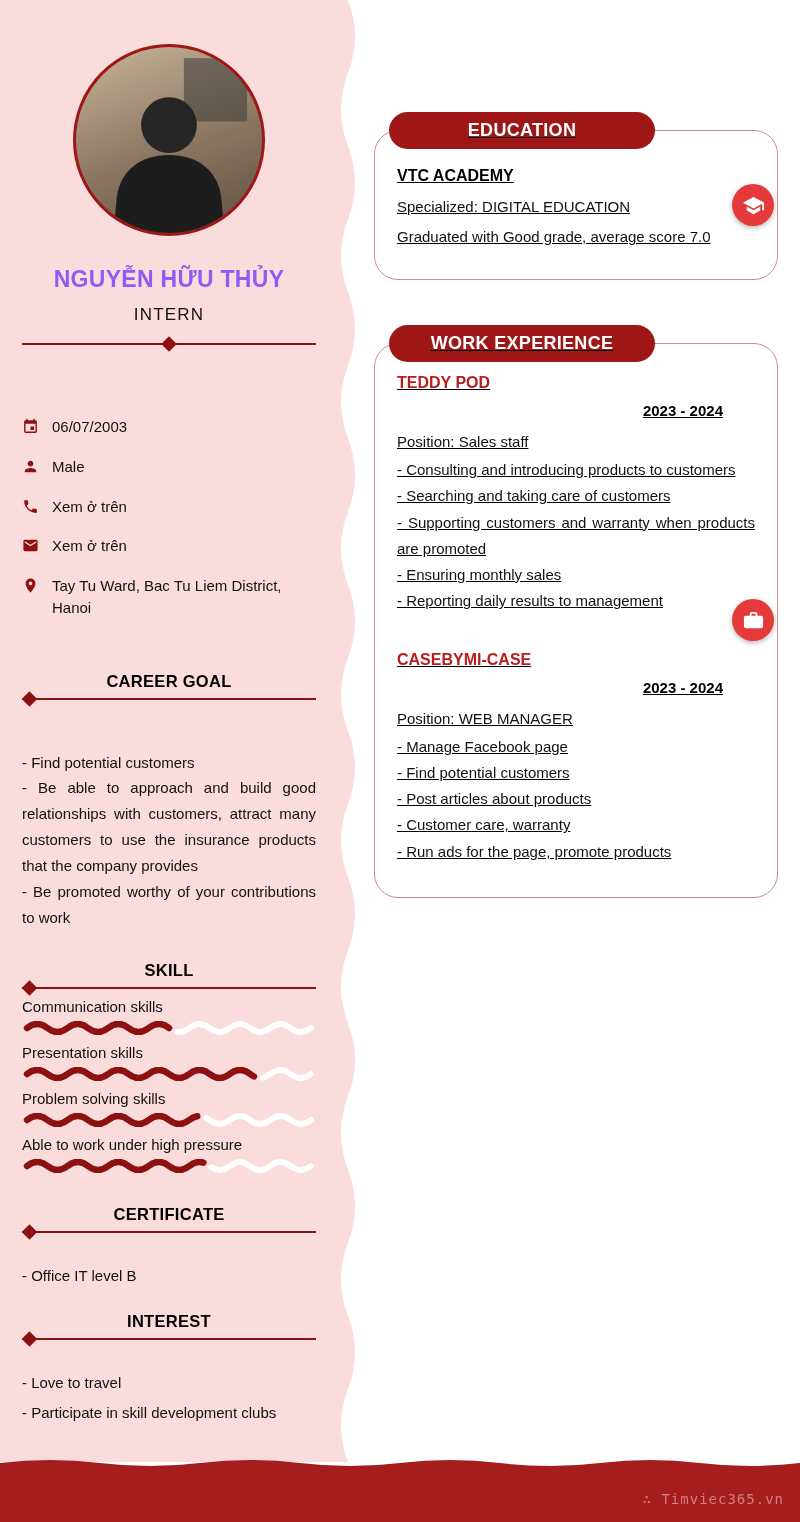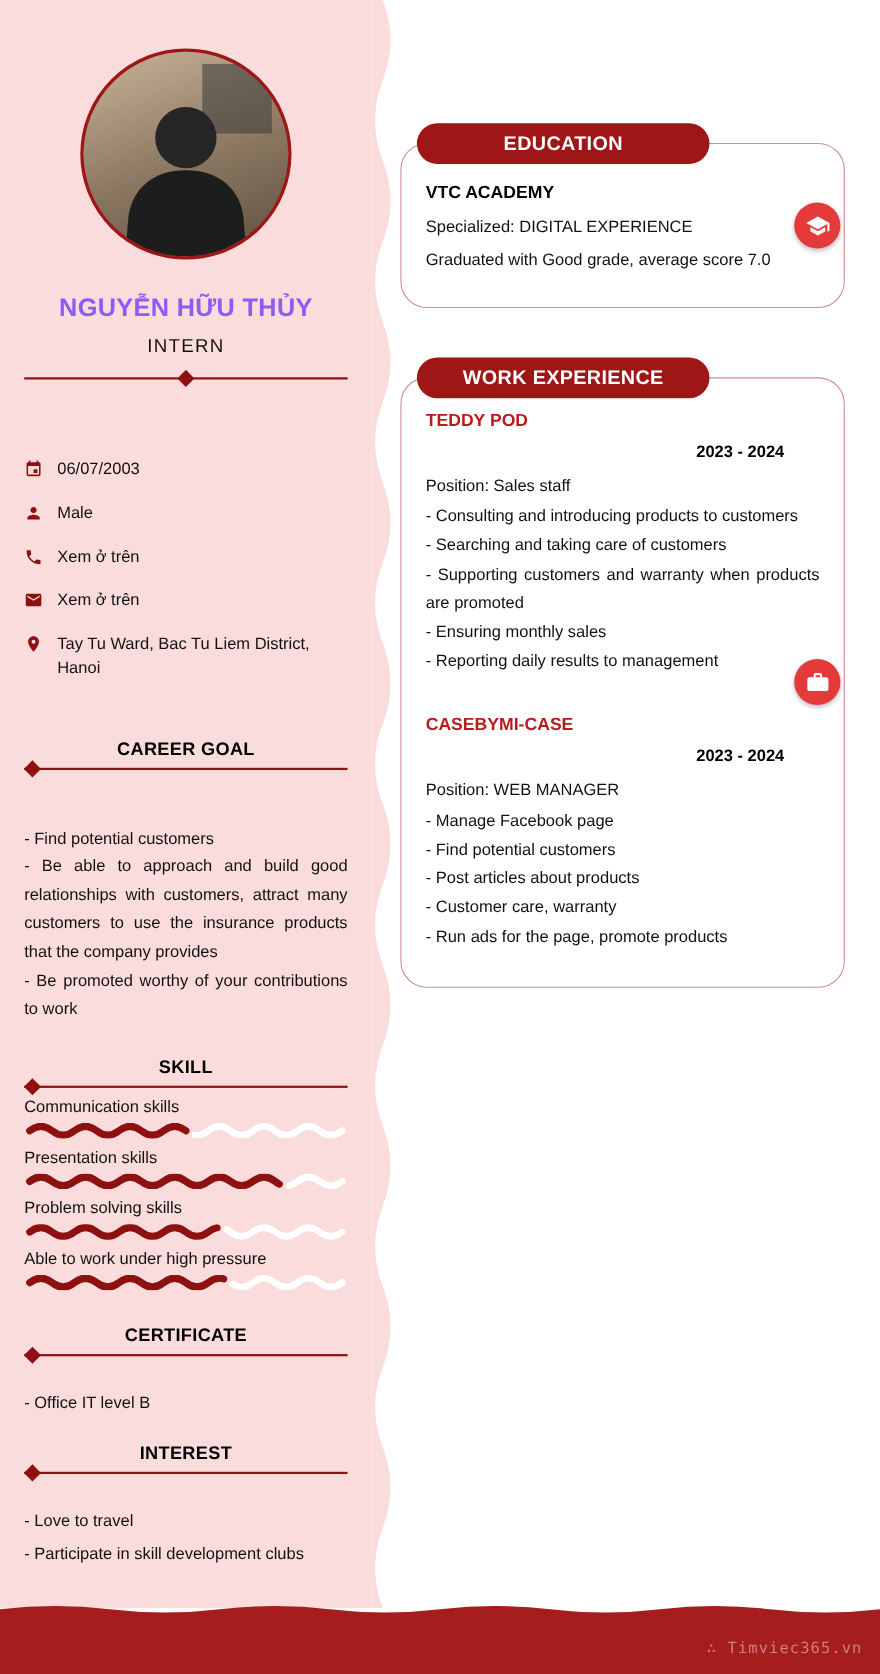--- a/index.html
+++ b/index.html
@@ -46,21 +46,21 @@
   .bar-rest { stroke:#ffffff; stroke-width:6; fill:none; stroke-linecap:round; }
   .bar-fill { stroke:#8d1111; stroke-width:6.5; fill:none; stroke-linecap:round; }
 
   .mt-cert { margin-top:32px; }
   .plain-items { margin-top:32px; font-size:15px; color:#111; line-height:1.5; }
   .plain-items p { margin:0 0 8px 0; }
 
   .mt-interest { margin-top:24px; }
 
   
-  .main-col { position:absolute; left:364px; top:0; width:404px; }
+  .main-col { position:absolute; left:374px; top:0; width:404px;text-decoration:underline; }
   .pill { position:relative; z-index:2; width:266px; height:37px; margin-left:15px; background:#9e1616;
     color:#fff; border-radius:19px; text-align:center; font-weight:bold; font-size:18px; line-height:37px; letter-spacing:.3px; }
   .card { position:relative; z-index:1; margin-top:-19px; border:1px solid #d08c8c; border-radius:24px; background:#fff; }
   .card-edu { padding:36px 52px 34px 22px; }
   .card-work { padding:30px 22px 32px 22px; }
 
   .block-edu { margin-top:112px; }
   .block-work { margin-top:45px; }
 
   .school { font-weight:bold; font-size:16px; color:#000; }
@@ -215,21 +215,21 @@
     </div>
 
   </div>
 
   <div class="main-col">
 
     <div class="block-edu">
       <div class="pill">EDUCATION</div>
       <div class="card card-edu">
         <div class="school">VTC ACADEMY</div>
-        <div class="edu-line">Specialized: DIGITAL EXPERIENCE</div>
+        <div class="edu-line">Specialized: DIGITAL EDUCATION</div>
         <div class="edu-line">Graduated with Good grade, average score 7.0</div>
         <div class="circle-badge">
           <svg viewBox="0 0 24 24">
               <path d="M5 13.18v4L12 21l7-3.82v-4L12 17l-7-3.82zM12 3 1 9l11 6 9-4.91V17h2V9L12 3z"></path>
             </svg>
         </div>
       </div>
     </div>
 
     <div class="block-work">

